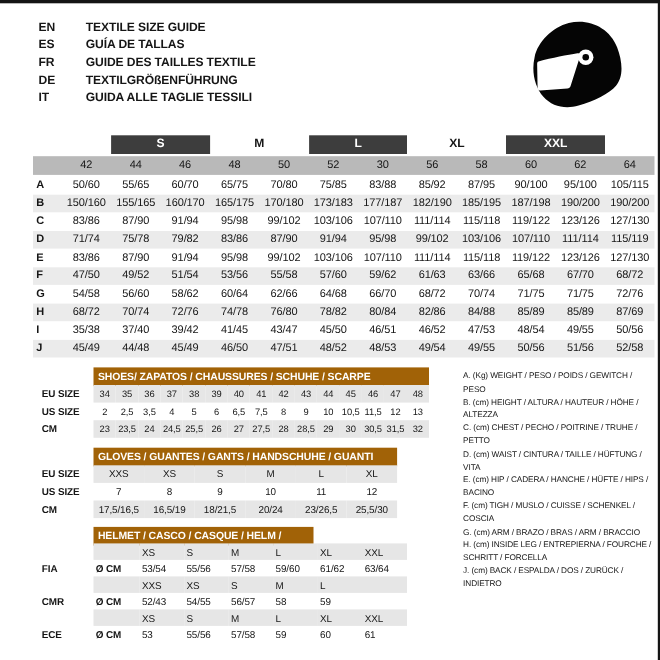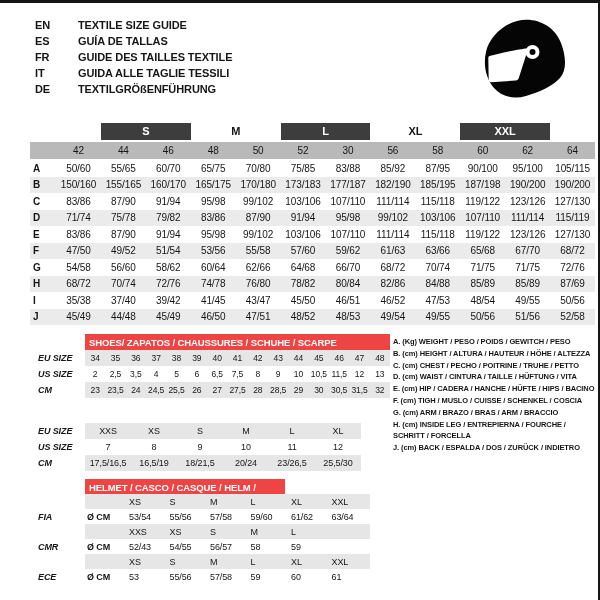--- a/index.html
+++ b/index.html
@@ -34,70 +34,70 @@
   .trow.band { height: 17px; background: #b9b9b9; margin-bottom: 1px; }
   .trow.alt { background: #ebebeb; }
   .grp { grid-column: span 2; text-align: center; font-weight: bold; font-size: 11px; height: 17px; line-height: 17px; }
   .grp.dark { background: #3d3d3d; color: #ffffff; }
   .c { text-align: center; }
   .rl { font-weight: bold; text-align: left; padding-left: 3px; }
 
   
   .ltable { position: absolute; left: 30px; font-size: 8.5px; }
   .hbar {
-    background: #ef4444; color: #ffffff; font-weight: bold; font-size: 9.5px;
+    background: #a16207; color: #ffffff; font-weight: bold; font-size: 9.5px;
     height: 17px; line-height: 17px; padding-left: 4px; text-align: left;
     grid-column: 2 / -1;
   }
-  .llbl { font-weight: bold; font-size: 9px; padding-left: 8px; display: flex; align-items: center; font-style: italic; }
+  .llbl { font-weight: bold; font-size: 9px; padding-left: 8px; display: flex; align-items: center; }
   .cell { display: flex; align-items: center; justify-content: center; height: 100%; }
   .cell.gc { background: #e6e6e6; }
   .shdr { height: 17px; align-items: stretch; }
 
   #shoes { top: 334px; width: 360px; }
   #shoes .srow { display: grid; grid-template-columns: 55px repeat(15, 1fr); height: 16px; }
 
   #gloves { top: 407px; width: 331px; }
   #gloves .srow { display: grid; grid-template-columns: 55px repeat(6, 1fr); height: 16px; font-size: 9px; }
 
   #helm { top: 479px; width: 340px; }
   #helm .srow { display: grid; grid-template-columns: 55px 42px repeat(6, 1fr); height: 15px; font-size: 9px; }
   #helm .hbar { width: 200px; }
   #helm .cell { justify-content: flex-start; padding-left: 2px; }
   #helm .unit { font-weight: bold; justify-content: flex-start; }
 
   
   #legend { position: absolute; left: 393px; top: 336px; width: 204px; }
-  .legend-item { font-weight: bold; font-size: 7.5px; line-height: 11.8px; }
+  .legend-item { font-weight: normal; font-size: 7.5px; line-height: 11.8px; margin-left: 28px; }
 </style>
 </head>
 <body>
 
 <div class="frame"></div>
 
 <div id="langs">
     <div class="lang-row">
       <div class="lang-code">EN</div>
       <div class="lang-title">TEXTILE SIZE GUIDE</div>
     </div>
     <div class="lang-row">
       <div class="lang-code">ES</div>
       <div class="lang-title">GUÍA DE TALLAS</div>
     </div>
     <div class="lang-row">
       <div class="lang-code">FR</div>
       <div class="lang-title">GUIDE DES TAILLES TEXTILE</div>
     </div>
     <div class="lang-row">
+      <div class="lang-code">DE</div>
+      <div class="lang-title">TEXTILGRÖßENFÜHRUNG</div>
+    </div>
+    <div class="lang-row">
       <div class="lang-code">IT</div>
       <div class="lang-title">GUIDA ALLE TAGLIE TESSILI</div>
-    </div>
-    <div class="lang-row">
-      <div class="lang-code">DE</div>
-      <div class="lang-title">TEXTILGRÖßENFÜHRUNG</div>
     </div>
   </div>
 
 <svg id="helmet-icon" width="88" height="86" viewBox="0 0 88 86" aria-hidden="true">
   <path d="M37,3 C55,-1.5 74,7 81,25 C86,38 87,52 80,60 C74,67 60,74 46,78 C34,81.5 22,79 14,70 C6,61 3,47 6,34 C9,20 22,7 37,3 Z" fill="#050505"></path>
   <path d="M9.5,38 C22,34.5 36,32 45,30.5 C47,30.2 48,31.2 47.4,33 L38.8,60 C38.3,61.6 37.3,62.4 35.8,62.5 L11,64.2 C9.6,64.3 8.7,63.3 8.7,61.8 L8.3,40.2 C8.3,39.1 8.8,38.2 9.5,38 Z" fill="#ffffff"></path>
   <circle cx="52.5" cy="34" r="7" fill="#ffffff"></circle>
   <circle cx="52.5" cy="34" r="3" fill="#050505"></circle>
 </svg>
 
@@ -336,20 +336,21 @@
       <div class="cell gc">30</div>
       <div class="cell gc">30,5</div>
       <div class="cell gc">31,5</div>
       <div class="cell gc">32</div>
     </div>
   </div>
 
 <div id="gloves" class="ltable">
   <div class="srow shdr">
     <div class="llbl"></div>
+    <div class="hbar">GLOVES / GUANTES / GANTS / HANDSCHUHE / GUANTI</div>
   </div>
 <div class="srow">
       <div class="llbl">EU SIZE</div>
       <div class="cell gc">XXS</div>
       <div class="cell gc">XS</div>
       <div class="cell gc">S</div>
       <div class="cell gc">M</div>
       <div class="cell gc">L</div>
       <div class="cell gc">XL</div>
     </div>

